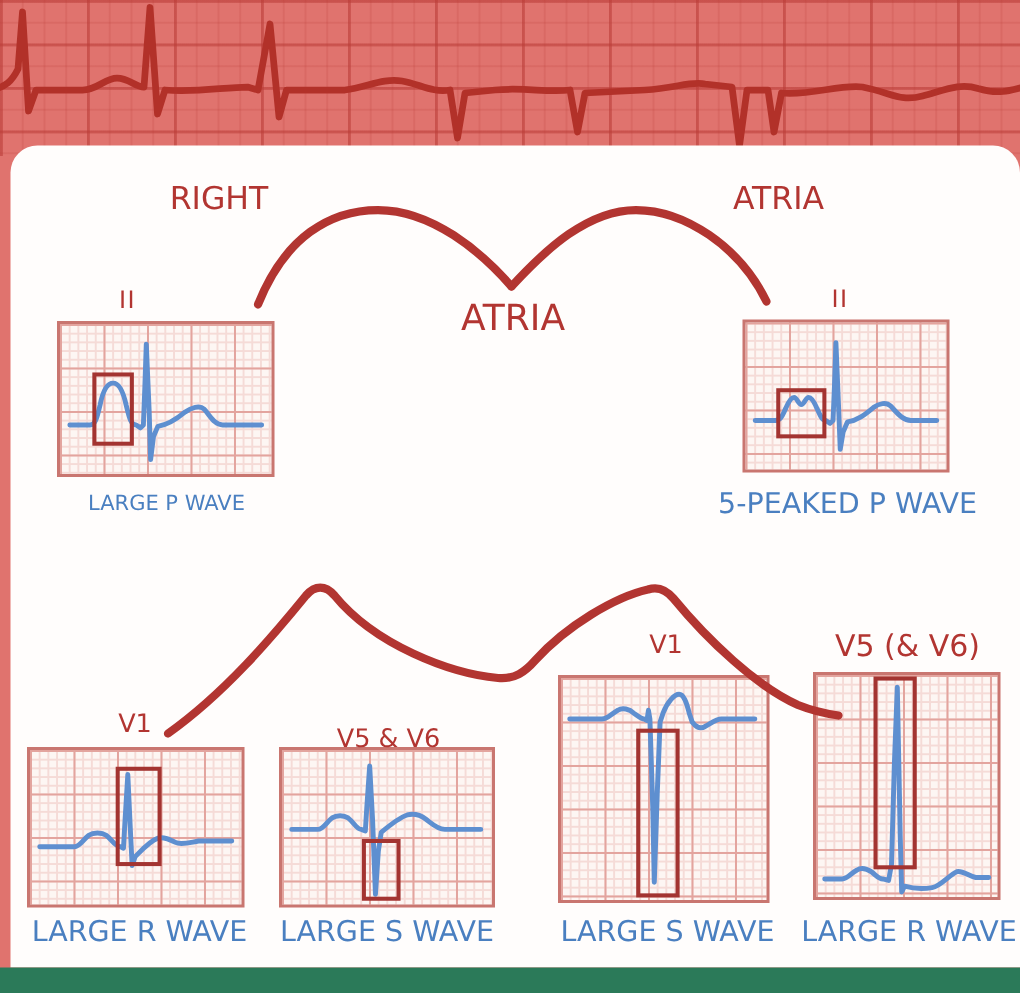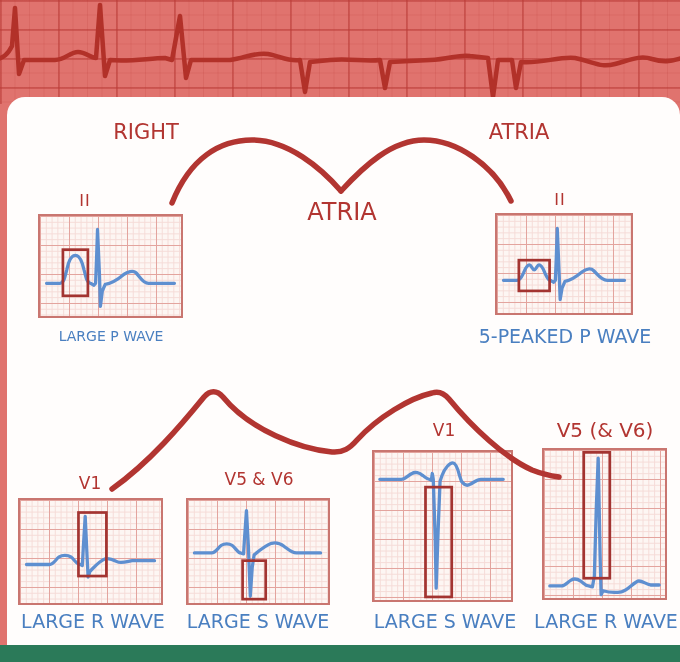--- a/index.html
+++ b/index.html
@@ -88,21 +88,21 @@
   <div class="ecg" style="left:495px;top:213px;width:138px;height:102px">
     <svg viewBox="0 0 138 102">
       <path class="trace" d="M 6,68 L 20,68 C 24,68 25,64 27,60 C 29,55 31,52 33,52 C 35,52 36,57 38,57 C 40,57 41,52 43,52 C 45,52 47,55 49,60 C 51,64 52,68 55,68 L 58,70 L 60,68 L 61,44 L 62,14 L 64,62 L 65,88 L 67,76 L 70,69 C 77,68 82,64 88,59 C 92,56 97,55 100,58 C 104,62 108,68 114,68 L 132,68"></path>
       <rect class="hl" x="22" y="47" width="32" height="32"></rect>
     </svg>
   </div>
   <div class="lbl blue" style="left:565px;top:336px;font-size:19px">5-PEAKED P WAVE</div>
 
 
   <div class="lbl red" style="left:90px;top:483px;font-size:17px">V1</div>
-  <div class="lbl red" style="left:259px;top:479px;font-size:17px">V5 &amp; V6</div>
+  <div class="lbl red" style="left:259px;top:493px;font-size:17px">V5 &amp; V6</div>
   <div class="lbl red" style="left:444px;top:430px;font-size:17px">V1</div>
   <div class="lbl red" style="left:605px;top:430px;font-size:20px">V5 (&amp; V6)</div>
 
   <div class="ecg" style="left:18px;top:498px;width:145px;height:107px">
     <svg viewBox="0 0 145 107">
       <path class="trace" d="M 6,67 L 30,67 C 34,67 36,62 40,59 C 43,57 49,57 52,59 C 56,62 58,67 62,67 L 64,68 L 65,50 L 67,17 L 69,60 L 70,80 L 72,74 C 76,70 82,63 88,61 C 92,60 96,62 100,64 C 104,66 110,64 116,63 L 139,63"></path>
       <rect class="hl" x="60" y="13" width="29" height="66"></rect>
     </svg>
   </div>
   <div class="lbl blue" style="left:93px;top:621px;font-size:19px">LARGE R WAVE</div>

